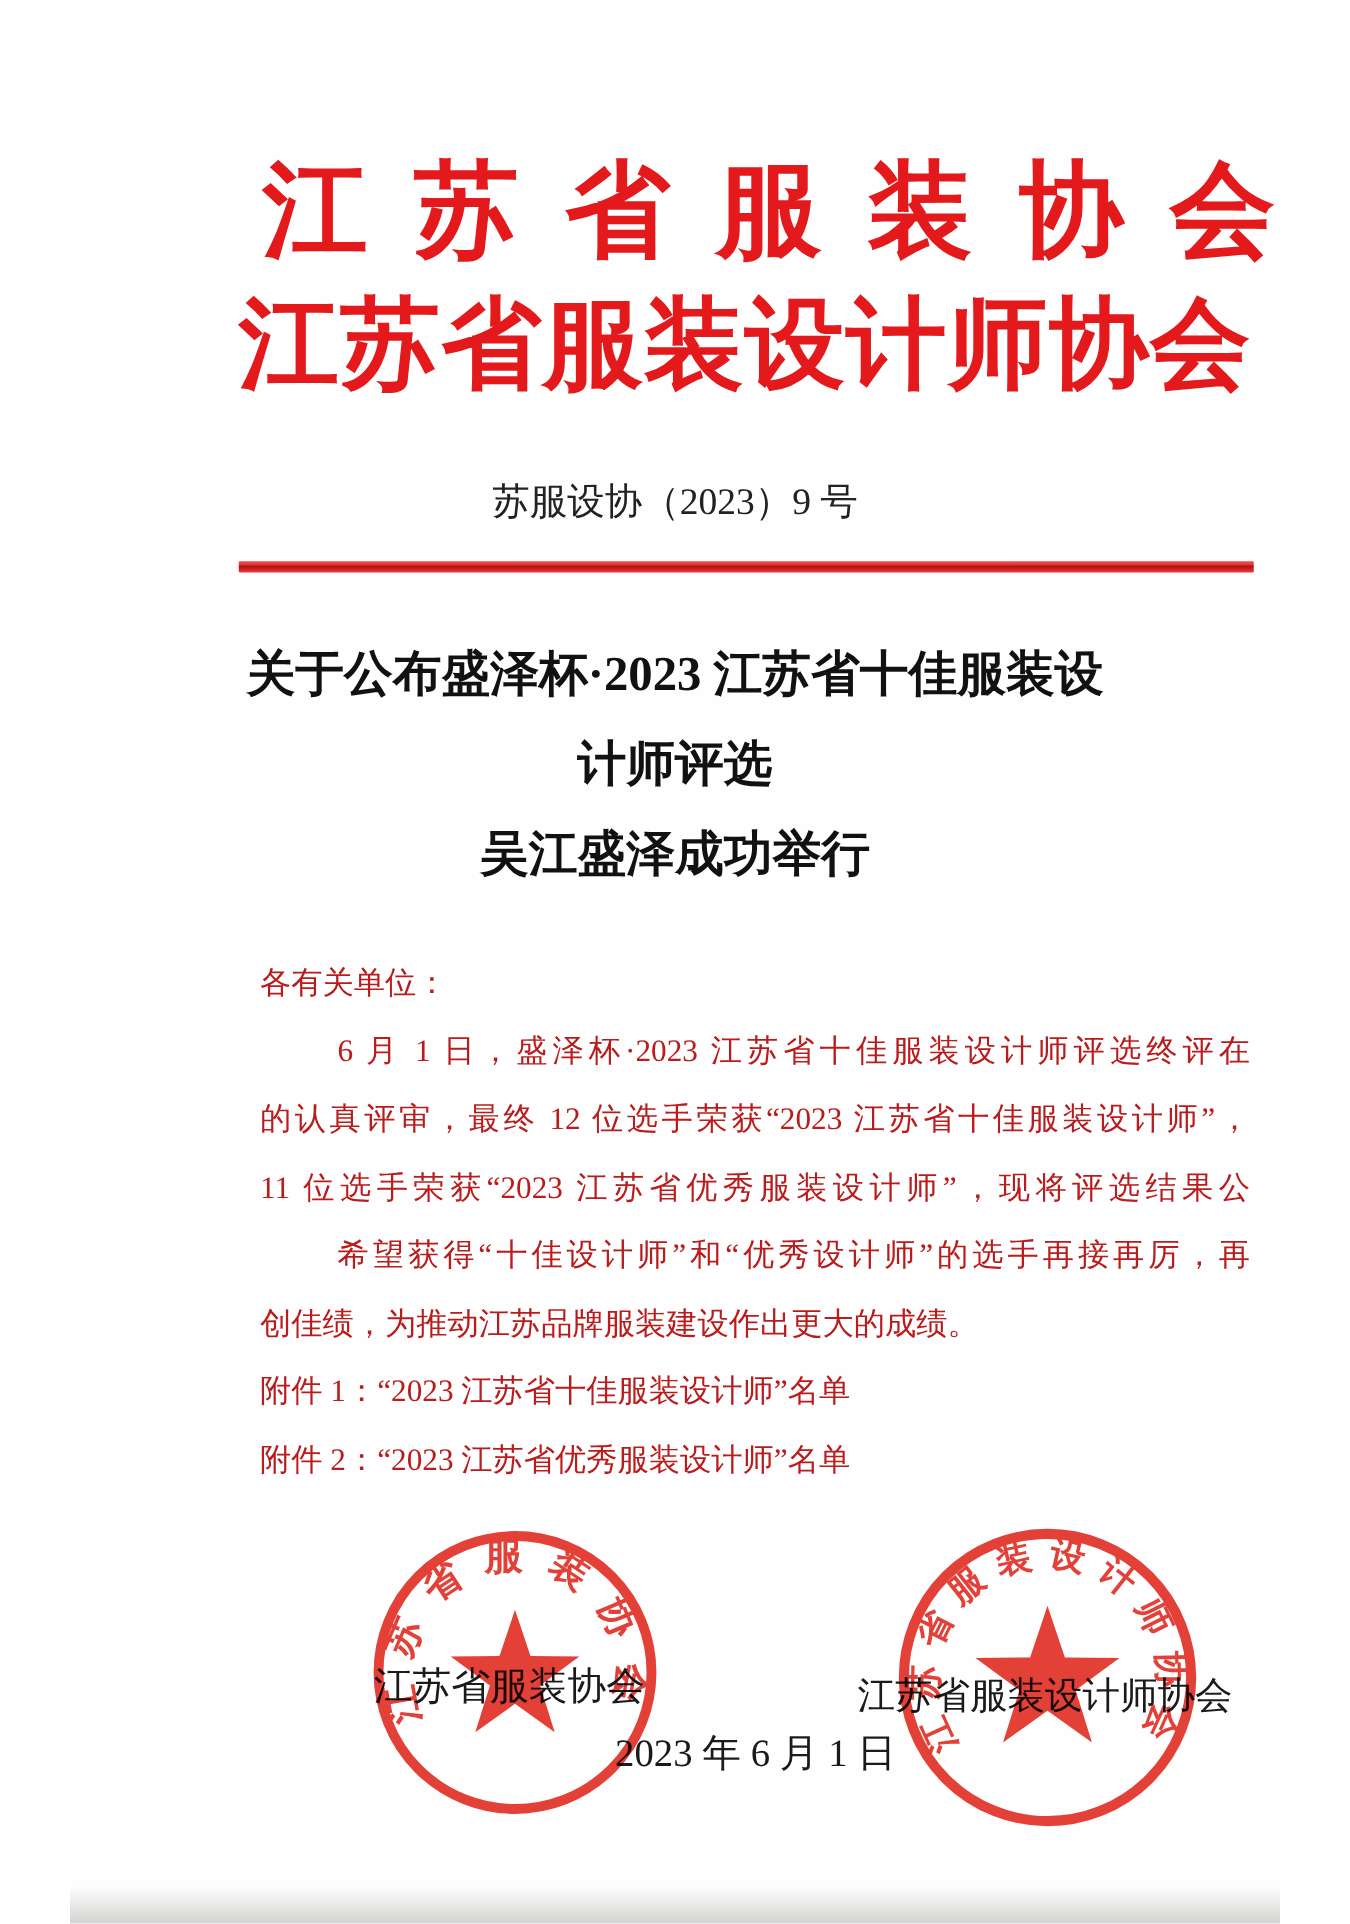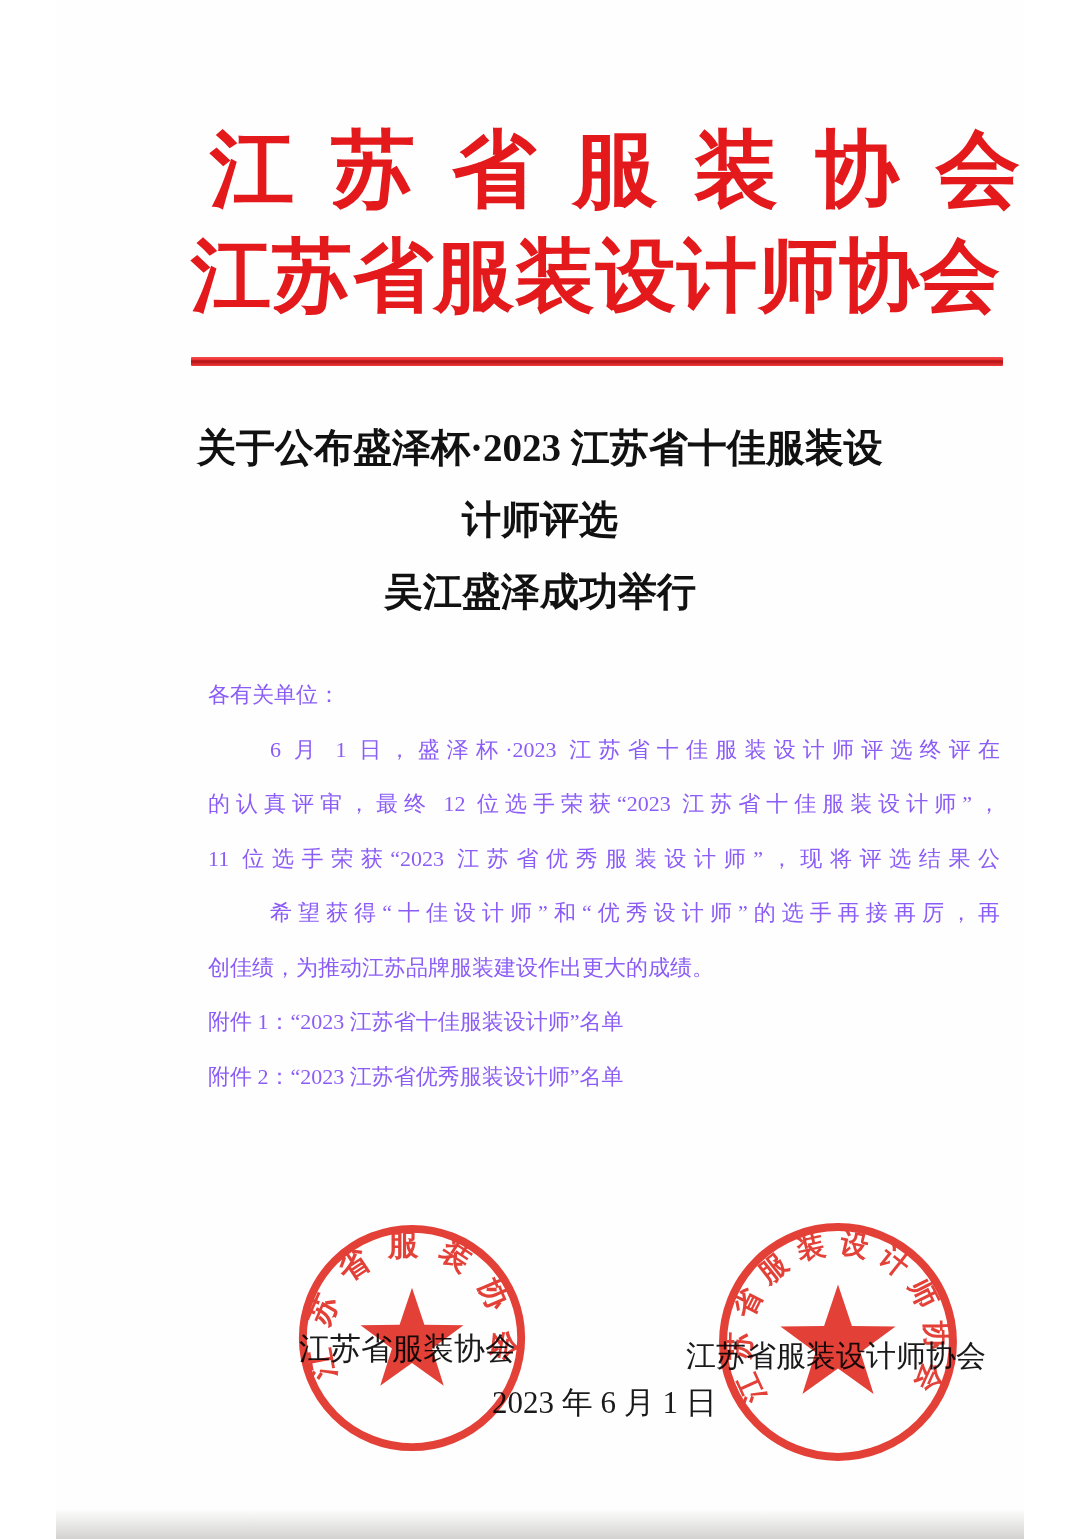--- a/index.html
+++ b/index.html
@@ -66,22 +66,22 @@
     font-weight: 700;
     line-height: 72px;
     color: #111;
   }
 
   
   .body-text {
     margin-top: 40px;
     margin-left: 17px;
     width: 792px;
-    font-size: 22px;
-    color: #8b5cf6;
+    font-size: 25px;
+    color: #b91c1c;
   }
   .bline {
     height: 54.5px;
     line-height: 54.5px;
     white-space: nowrap;
   }
   .bline.just {
     white-space: normal;
     text-align: justify;
     text-align-last: justify;
@@ -120,20 +120,21 @@
 </style>
 </head>
 <body>
 
 <div class="page">
   <div class="content">
 
     <div class="org-line1">江苏省服装协会</div>
     <div class="org-line2">江苏省服装设计师协会</div>
 
+    <div class="doc-number">苏服设协（2023）9 号</div>
 
     <div class="red-rule"></div>
 
     <div class="doc-title">
       <div>关于公布盛泽杯·2023 江苏省十佳服装设计师评选</div>
       <div>吴江盛泽成功举行</div>
     </div>
 
     <div class="body-text">
       <div class="bline">各有关单位：</div>

